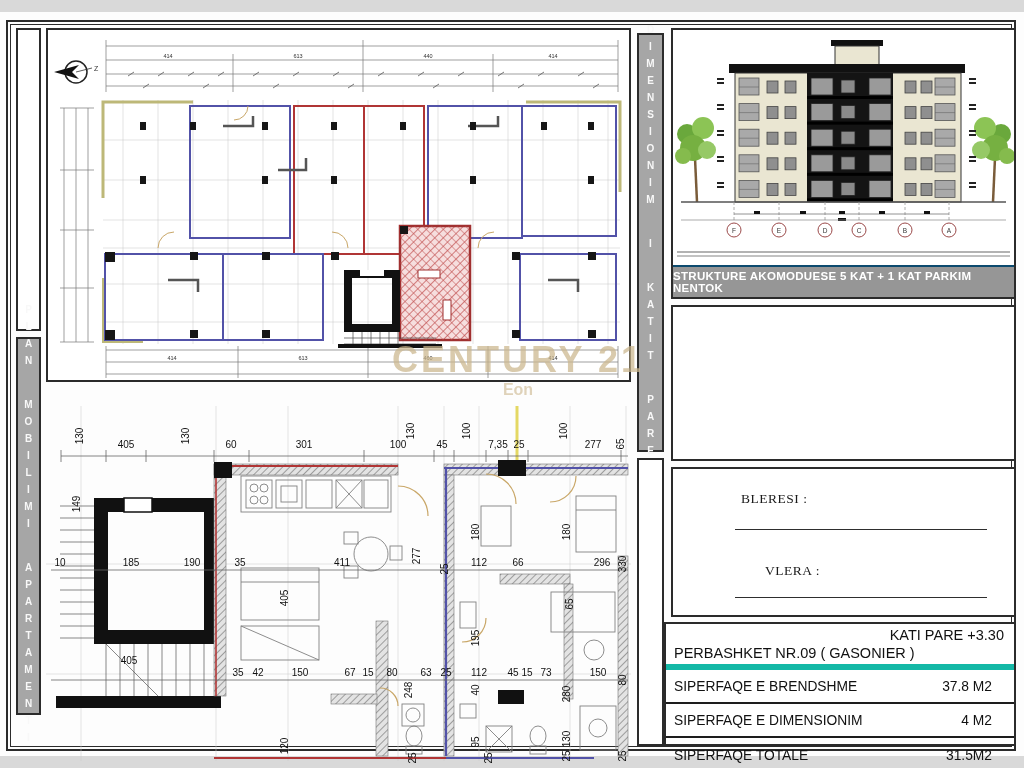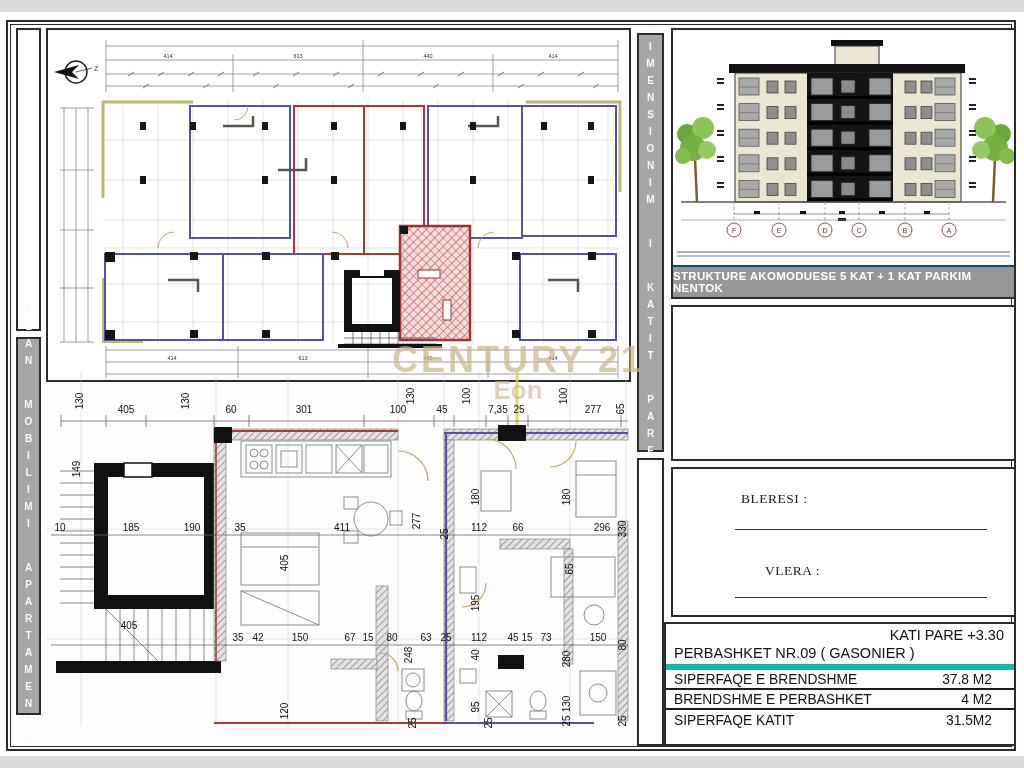--- a/index.html
+++ b/index.html
@@ -16,29 +16,29 @@
   .banner{position:absolute;left:0;right:0;bottom:0;height:32px;background:#969696;border-top:2px solid #0c4a6e;
           display:flex;align-items:center;justify-content:center;color:#fff;font-size:11.5px;font-weight:600;
           letter-spacing:.3px;box-sizing:border-box;}
   .buyer{font-size:13.5px;color:#1a1a1a;letter-spacing:.5px;}
   .buyer-label{position:absolute;left:68px;}
   .sig-line{position:absolute;left:62px;width:252px;border-bottom:1.6px solid #2e2e2e;}
   .summary{font-size:13.5px;color:#111;}
   .sum-header{height:46px;border-bottom:6px solid #14b8a6;padding:3px 10px 0 8px;box-sizing:border-box;}
   .sum-floor{text-align:right;font-size:14.5px;}
   .sum-apt{text-align:left;font-size:14.5px;margin-top:2px;}
-  .sum-row{height:20px;display:flex;align-items:center;border-bottom:2px solid #1d1d1d;
+  .sum-row{height:34px;display:flex;align-items:center;border-bottom:2px solid #1d1d1d;
            padding:0 8px;box-sizing:border-box;font-size:13.8px;}
   .sum-row:last-child{border-bottom:none;}
   .sum-row .lbl{flex:1;}
   .sum-row .val{width:110px;text-align:right;padding-right:14px;}
   .watermark{position:absolute;left:368px;top:340px;width:300px;text-align:center;pointer-events:none;
              color:rgba(203,182,140,.72);font-weight:bold;z-index:9;}
   .watermark .wm1{font-size:36px;letter-spacing:3px;line-height:40px;}
-  .watermark .wm2{font-size:26px;line-height:20px;color:rgba(203,182,140,.6);}
+  .watermark .wm2{font-size:16px;line-height:20px;color:rgba(203,182,140,.6);}
   svg{display:block;}
   svg text{font-family:"Liberation Sans",sans-serif;}
 </style>
 </head>
 <body>
 
 <div id="page">
   <div class="strip" style="top:0"></div>
   <div class="strip" style="top:756px"></div>
 
@@ -236,21 +236,21 @@
 
       <g stroke="#c9a768" stroke-width="1" fill="none">
         <path d="M110,218 a16,16 0 0 1 16,-16"></path>
           <path d="M300,218 a16,16 0 0 0 -16,-16"></path>
         <path d="M430,218 a16,16 0 0 1 16,-16"></path>
           <path d="M200,76 a14,14 0 0 1 -14,14"></path>
       </g>
     </svg>
   </div>
 
-  <div style="position:absolute;left:46px;top:371px;width:585px;height:360px;text-decoration:underline;">
+  <div style="position:absolute;left:46px;top:406px;width:585px;height:360px;text-decoration:underline;">
     <svg width="585" height="360" viewBox="0 0 585 360">
       <defs>
         <pattern id="hgray" width="5" height="5" patternUnits="userSpaceOnUse" patternTransform="rotate(45)">
           <rect width="5" height="5" fill="#e3e3e3"></rect>
             <line x1="0" y1="0" x2="0" y2="5" stroke="#8a8a8a" stroke-width="1.6"></line>
         </pattern>
       </defs>
 
       <g stroke="#c9c9c9" stroke-width="0.5">
         <line x1="35" y1="0" x2="35" y2="355"></line>
@@ -625,25 +625,25 @@
   <div class="box summary" style="left:664px;top:622px;width:352px;height:124px;">
     <div class="sum-header">
       <div class="sum-floor">KATI PARE +3.30</div>
       <div class="sum-apt">PERBASHKET NR.09 ( GASONIER )</div>
     </div>
     <div class="sum-row">
       <span class="lbl">SIPERFAQE E BRENDSHME</span>
       <span class="val">37.8 M2</span>
     </div>
     <div class="sum-row">
-      <span class="lbl">BRENDSHME E PERBASHKET</span>
+      <span class="lbl">SIPERFAQE E DIMENSIONIM</span>
       <span class="val">4 M2</span>
     </div>
     <div class="sum-row">
-      <span class="lbl">SIPERFAQE KATIT</span>
+      <span class="lbl">SIPERFAQE TOTALE</span>
       <span class="val">31.5M2</span>
     </div>
   </div>
 
   <div class="watermark">
     <div class="wm1">CENTURY 21</div>
     <div class="wm2">Eon</div>
   </div>
 </div>
 

